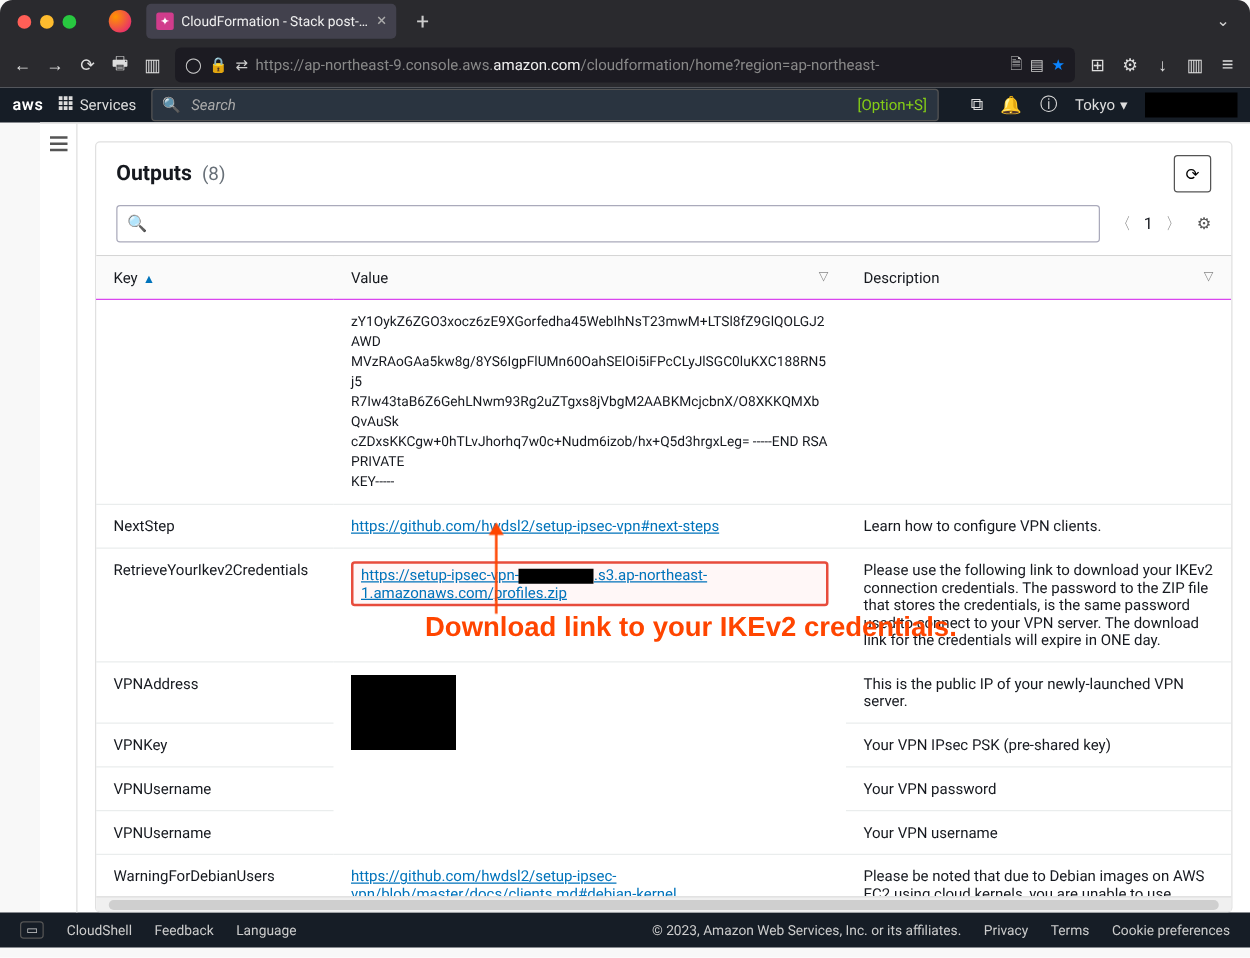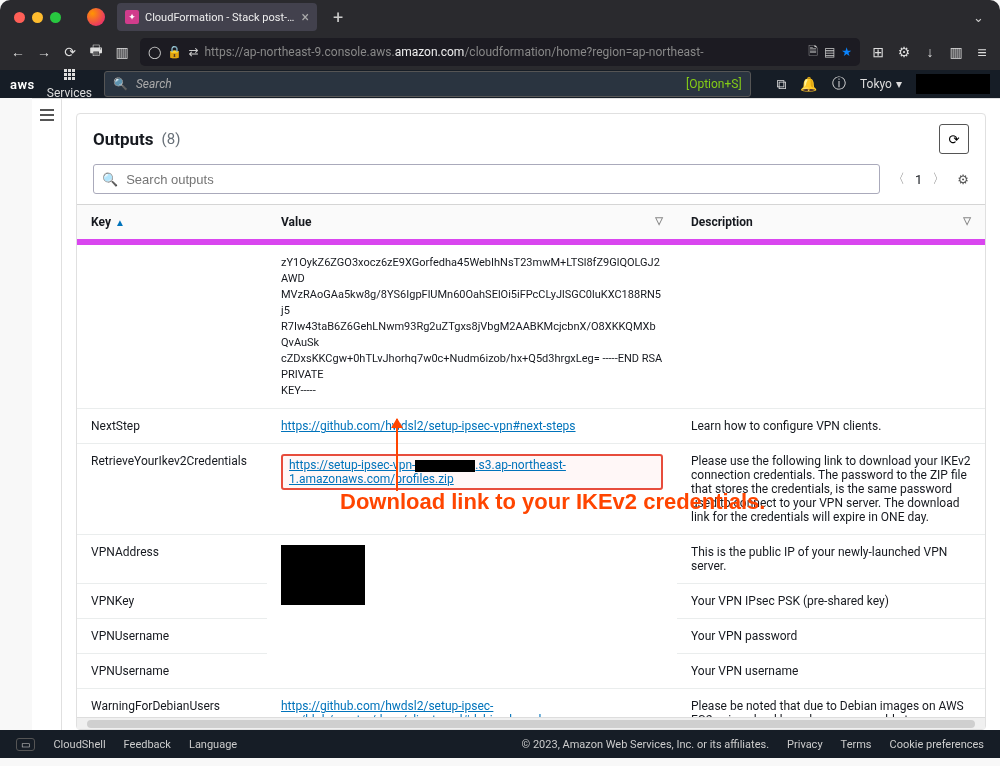--- a/index.html
+++ b/index.html
@@ -99,21 +99,21 @@
     display:flex; align-items:center; padding:0 8px; gap:8px; color:#555;
   }
   .search-box input { border:none; outline:none; flex:1; font-size:13px; background:transparent;}
   .pager { display:flex; align-items:center; gap:10px; color:#888;}
   .pager .num { color:#16191f; }
   .gear { color:#555; }
   
   .table-wrap { flex:1; overflow:auto; border-top:1px solid #d5d5d5;}
   table { width: 100%; border-collapse: collapse; table-layout: fixed;}
   th, td { padding: 10px 14px; vertical-align: top; font-size: 12px; text-align:left;}
-  th { font-weight: 700; color:#16191f; border-bottom: 6px solid #d946ef; background:#fafafa;}
+  th { font-weight: 400; color:#16191f; border-bottom: 1px solid #d946ef; background:#fafafa;}
   th .sort { color:#0073bb; font-size:10px; margin-left:4px;}
   th .gsort { color:#888; font-size:10px; float:right;}
   tr { border-bottom: 1px solid #eaeded;}
   .col-key { width: 190px; }
   .col-val { width: 410px; }
   .col-desc { width: auto; }
   .link { color:#0073bb; text-decoration: underline; }
   .mono-block { font-size: 11px; line-height: 1.45; word-break: break-all;}
   .redact { display:inline-block; background:#000; vertical-align:middle;}
   .redact-sm { width:60px; height:12px;}
@@ -185,21 +185,21 @@
     <span class="tb-icon">⊞</span>
     <span class="tb-icon">⚙</span>
     <span class="tb-icon">↓</span>
     <span class="tb-icon">▥</span>
     <span class="tb-icon big">≡</span>
   </div>
 </div>
 
 <div class="aws-header">
   <span class="aws-logo">aws</span>
-  <span style="display:flex;align-items:center;gap:6px;flex-direction:column;">
+  <span style="display:flex;gap:6px;">
     <span class="grid-icon">
         <span></span>
         <span></span>
         <span></span>
         <span></span>
         <span></span>
         <span></span>
         <span></span>
         <span></span>
         <span></span>
@@ -236,21 +236,20 @@
       <div class="panel-header">
         <span class="panel-title">Outputs</span>
         <span class="panel-count">(8)</span>
         <button class="refresh-btn">
           <span>⟳</span>
         </button>
       </div>
       <div class="search-row">
         <div class="search-box">
           <span>🔍</span>
-          <input placeholder="Search outputs" style="">
         </div>
         <div class="pager">
           <span>〈</span>
           <span class="num">1</span>
           <span>〉</span>
         </div>
         <span class="gear">⚙</span>
       </div>
       <div class="table-wrap">
         <table>

